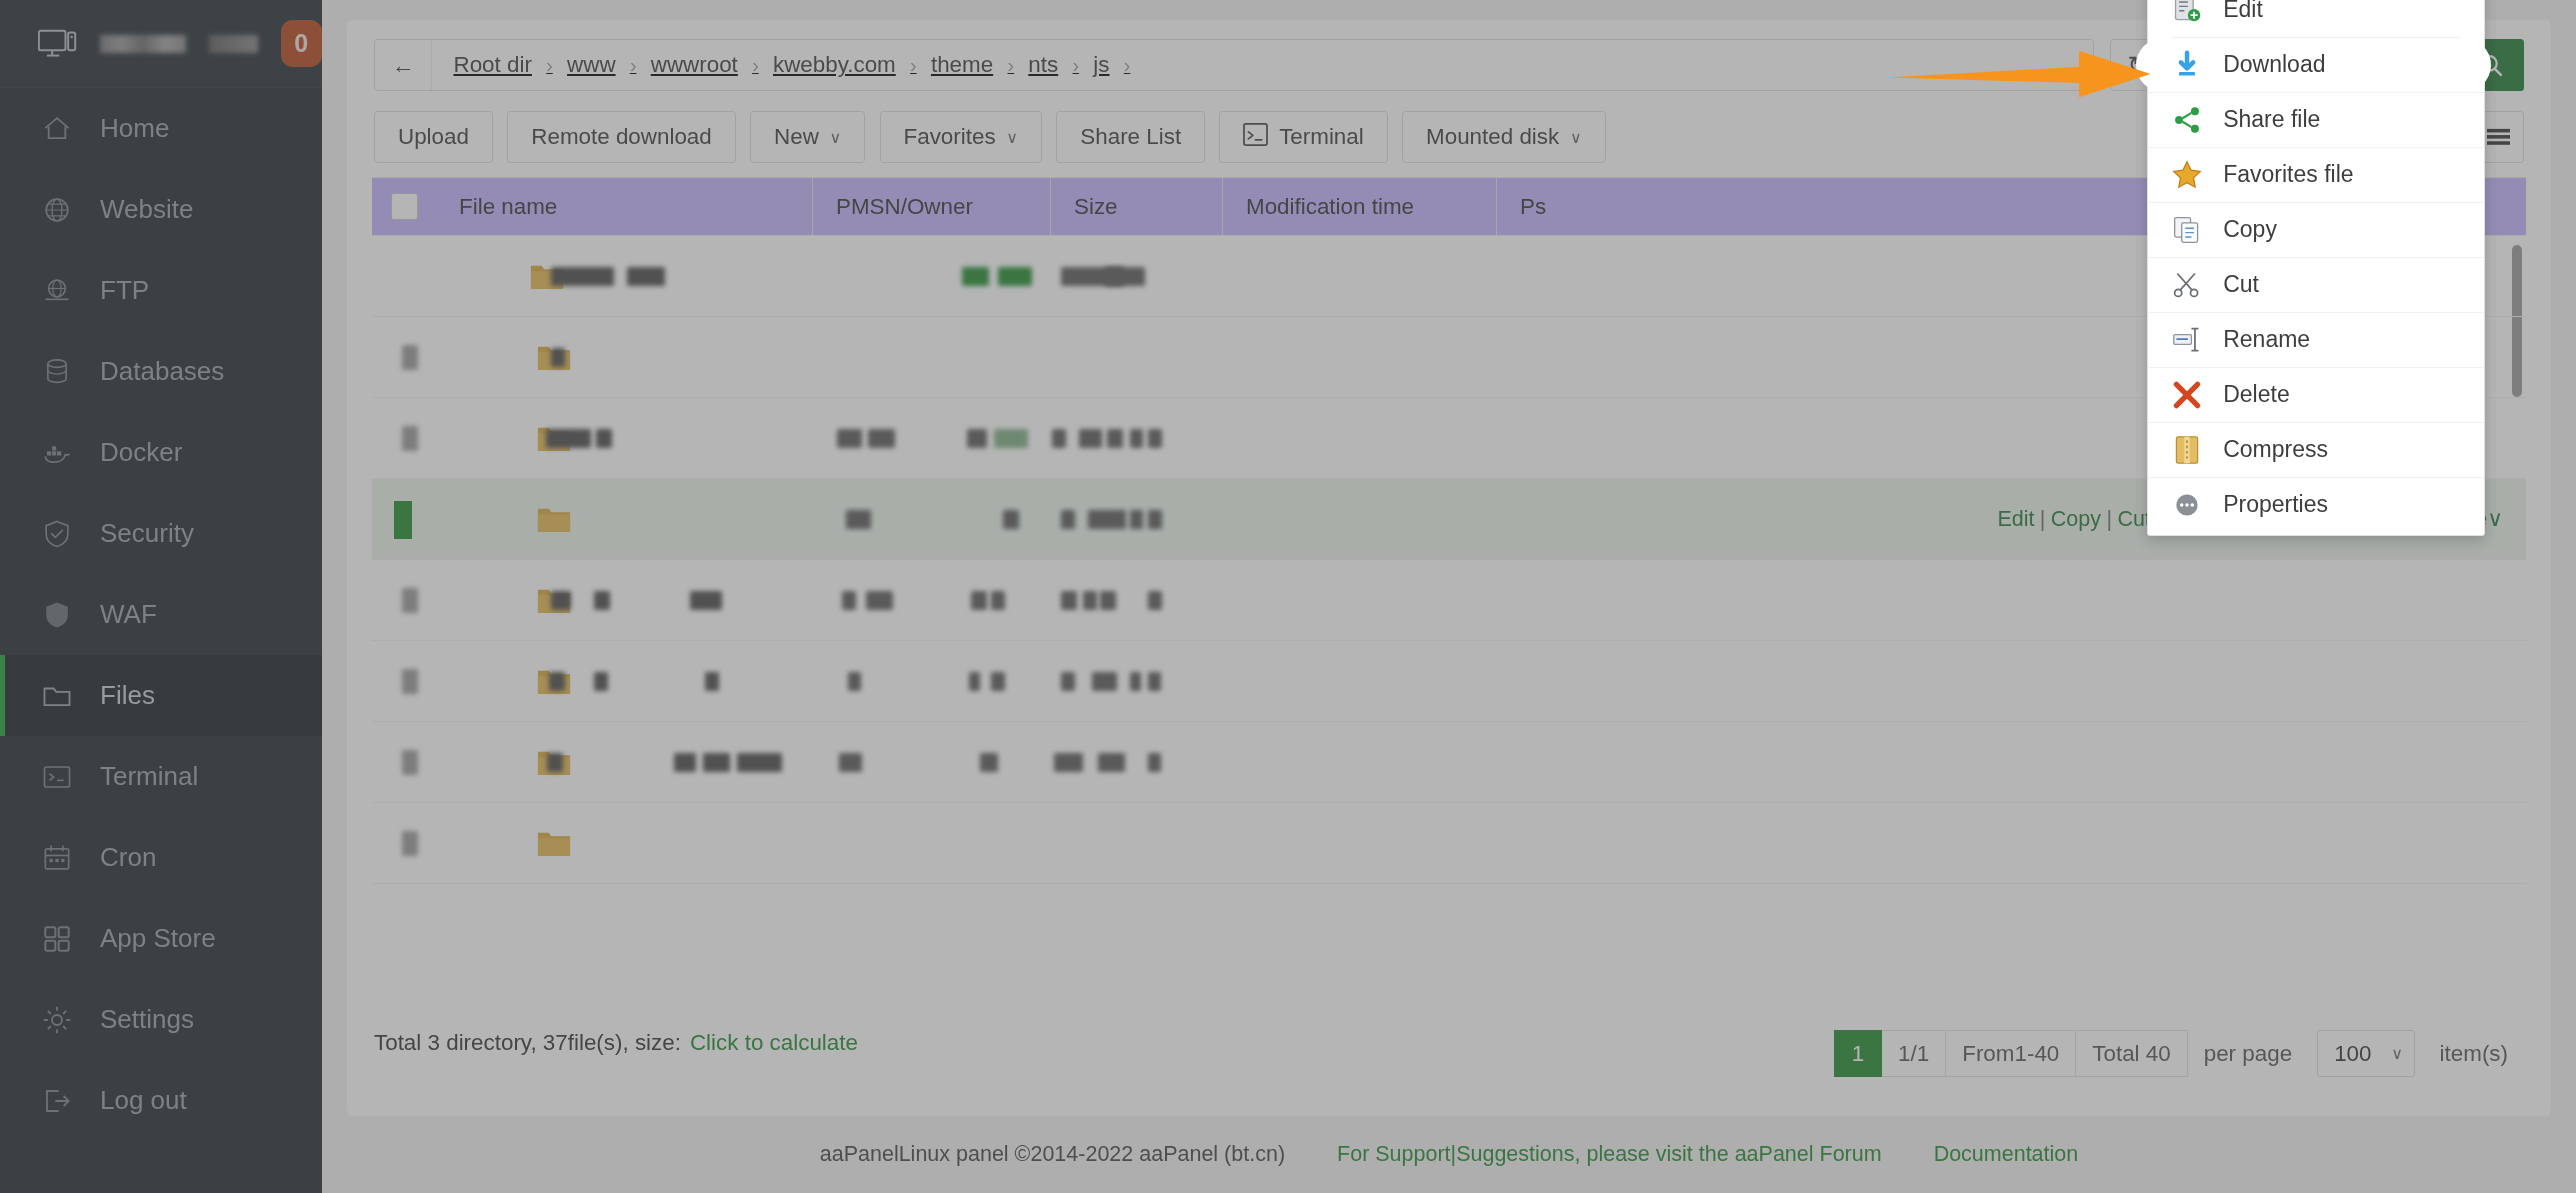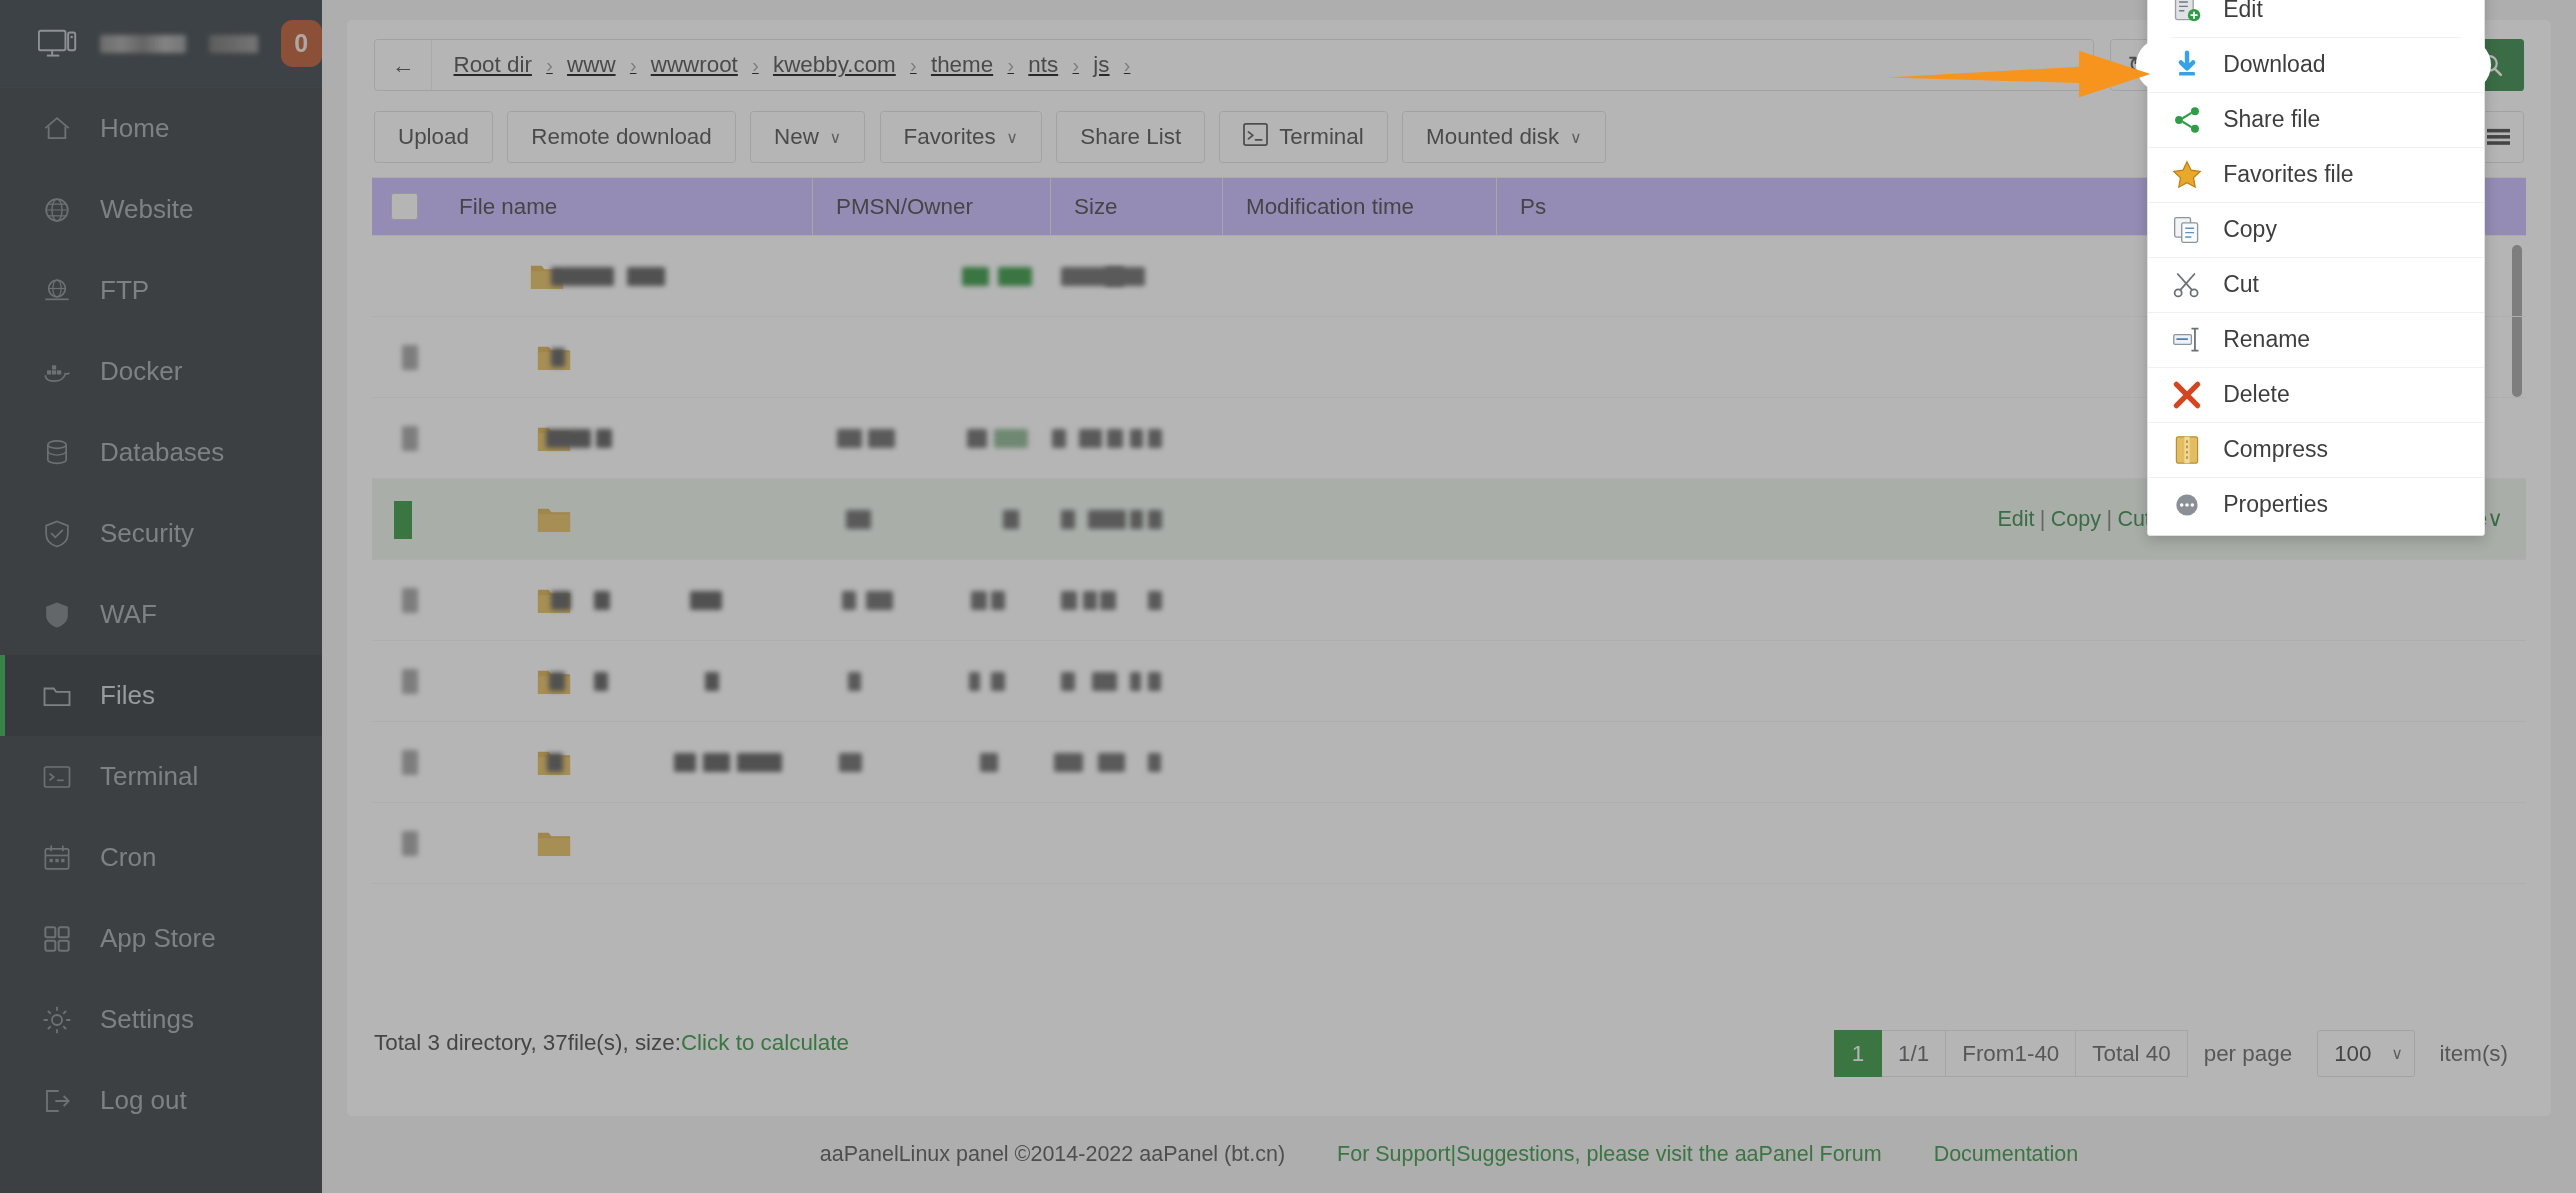--- a/index.html
+++ b/index.html
@@ -127,21 +127,21 @@
   .cellblur { height:19.7px; border-radius:1.8px; filter:blur(2.7px); }
   .acts { position:absolute; right:23px; font-size:21.5px; color:#1f7a33; white-space:nowrap; }
   .acts .sep { color:#6f6f6f; margin:0 5.4px; }
 
   .scrollbar { position:absolute; right:3.6px; top:9px; width:10.7px; height:626px; }
   .scroll-thumb { width:10.7px; height:152px; background:#9b9b9b; border-radius:5.4px; margin-top:0; }
 
   
   .summary { height:86px; display:flex; align-items:flex-start; padding:0 27px; gap:0; }
   .summary-text { font-size:22.4px; color:#333; }
-  .summary-link { font-size:22.4px; color:#1f8b2f; }
+  .summary-link { font-size:22.4px; color:#1f8b2f; margin-left:9px; }
   .pager { margin-left:auto; display:flex; align-items:center; }
   .pg { height:47px; min-width:48px; padding:0 16px; display:flex; align-items:center; justify-content:center;
         border:0.9px solid #e2e2e2; border-left:none; font-size:22.4px; color:#555; background:#fff; }
   .pg:first-child { border-left:0.9px solid #e2e2e2; }
   .pg.cur { background:#1f8b2f; color:#fff; border-color:#1f8b2f; }
   .pg.plain { border:none; background:transparent; }
   .perpage-select {
     height:47px; border:0.9px solid #dcdcdc; border-radius:2.7px; display:flex; align-items:center;
     padding:0 10.7px 0 16px; gap:19.7px; font-size:22.4px; color:#333; margin:0 9px;
   }
@@ -232,38 +232,38 @@
               <ellipse cx="18" cy="15" rx="5" ry="10" fill="none" stroke="#9aa1a6" stroke-width="1.4"></ellipse>
               <path d="M8 15h20" stroke="#9aa1a6" stroke-width="1.4"></path>
               <path d="M4 28h28" stroke="#9aa1a6" stroke-width="2"></path>
             </svg>
           </span>
           <span>FTP</span>
         </div>
         <div class="sb-item">
           <span class="sb-ico">
             <svg viewBox="0 0 36 36">
+              <ellipse cx="18" cy="8" rx="11" ry="4.5" fill="none" stroke="#9aa1a6" stroke-width="2"></ellipse>
+              <path d="M7 8v18c0 2.5 5 4.5 11 4.5s11-2 11-4.5V8" fill="none" stroke="#9aa1a6" stroke-width="2"></path>
+              <path d="M7 16c0 2.5 5 4.5 11 4.5S29 18.5 29 16" fill="none" stroke="#9aa1a6" stroke-width="1.6"></path>
+            </svg>
+          </span>
+          <span>Databases</span>
+        </div>
+        <div class="sb-item">
+          <span class="sb-ico">
+            <svg viewBox="0 0 36 36">
               <rect x="6" y="16" width="5" height="5" fill="#9aa1a6"></rect>
               <rect x="12" y="16" width="5" height="5" fill="#9aa1a6"></rect>
               <rect x="18" y="16" width="5" height="5" fill="#9aa1a6"></rect>
               <rect x="12" y="10" width="5" height="5" fill="#9aa1a6"></rect>
               <path d="M4 22c0 5 4 7 10 7 8 0 13-4 14-9 3 1 5-1 5-1" fill="none" stroke="#9aa1a6" stroke-width="2"></path>
             </svg>
           </span>
           <span>Docker</span>
-        </div>
-        <div class="sb-item">
-          <span class="sb-ico">
-            <svg viewBox="0 0 36 36">
-              <ellipse cx="18" cy="8" rx="11" ry="4.5" fill="none" stroke="#9aa1a6" stroke-width="2"></ellipse>
-              <path d="M7 8v18c0 2.5 5 4.5 11 4.5s11-2 11-4.5V8" fill="none" stroke="#9aa1a6" stroke-width="2"></path>
-              <path d="M7 16c0 2.5 5 4.5 11 4.5S29 18.5 29 16" fill="none" stroke="#9aa1a6" stroke-width="1.6"></path>
-            </svg>
-          </span>
-          <span>Databases</span>
         </div>
         <div class="sb-item">
           <span class="sb-ico">
             <svg viewBox="0 0 36 36">
               <path d="M18 3l13 5v10c0 8-6 13-13 15-7-2-13-7-13-15V8z" fill="none" stroke="#9aa1a6" stroke-width="2"></path>
               <path d="M11 17l5 5 9-9" fill="none" stroke="#9aa1a6" stroke-width="2"></path>
             </svg>
           </span>
           <span>Security</span>
         </div>

